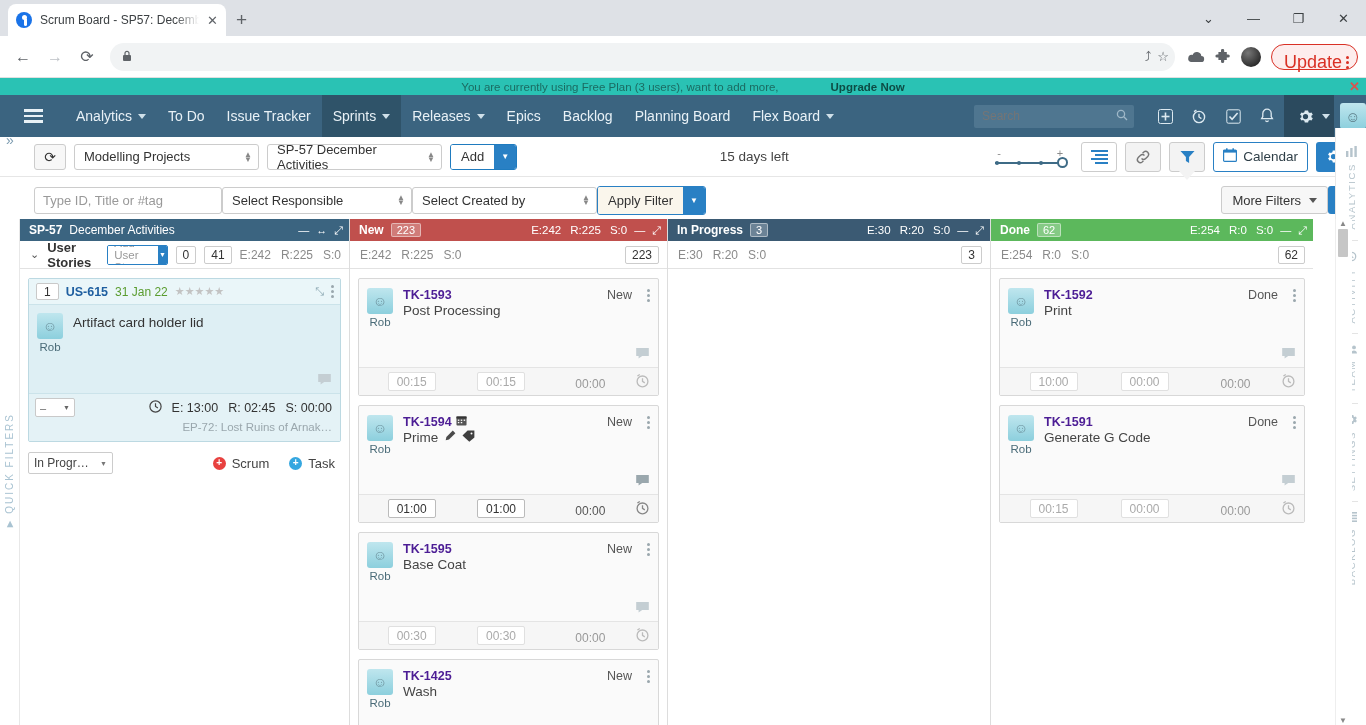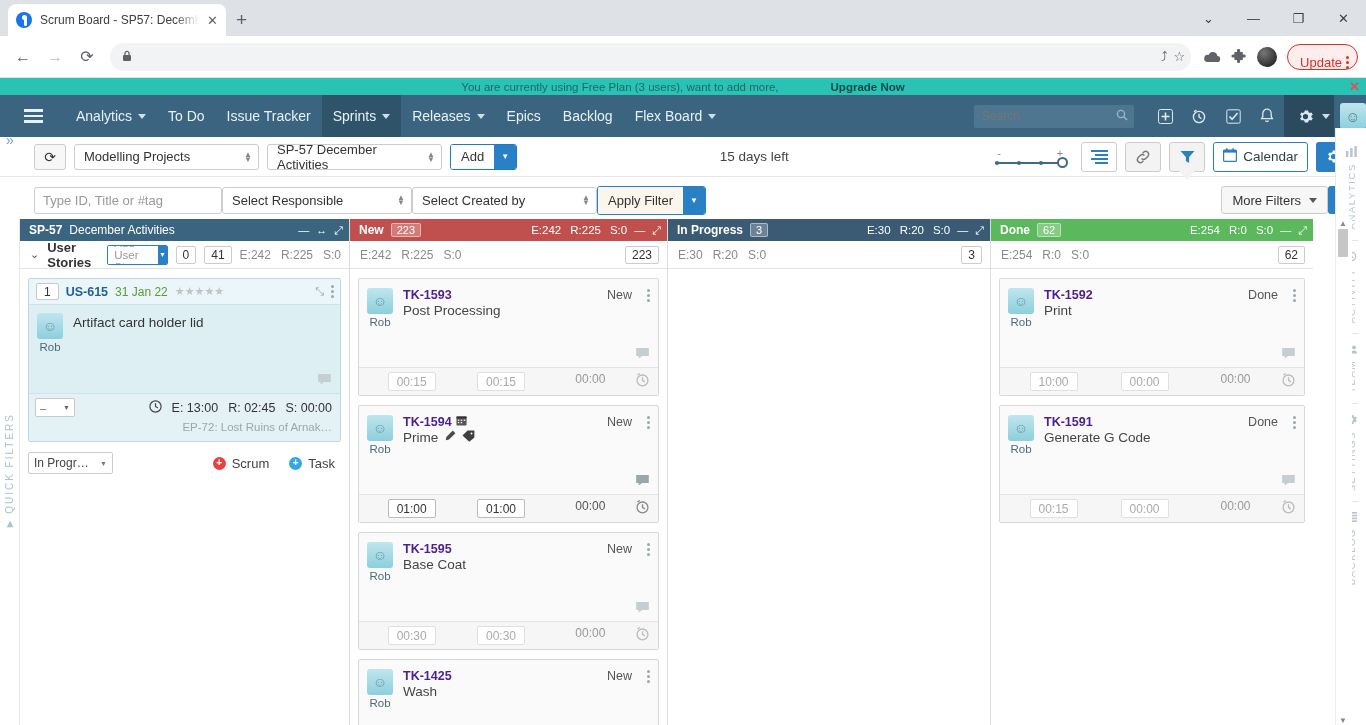--- a/index.html
+++ b/index.html
@@ -58,21 +58,21 @@
   .omnibox .url{font-size:13.5px;color:#202124;}
   .omnibox .url .dim{color:#5f6368;}
   .lock{font-size:11px;color:#5f6368;}
   .omni-right{position:absolute;right:6px;display:flex;gap:6px;align-items:center;color:#5f6368;font-size:13px;}
   .tb-icons{display:flex;align-items:center;gap:10px;padding-left:10px;color:#5f6368;}
   .tb-icons .ic{cursor:pointer;display:flex;align-items:center;justify-content:center;}
   .avatar-br{width:20px;height:20px;border-radius:50%;
     background:radial-gradient(circle at 35% 30%, #777, #111);}
   .update-btn{
     border:1px solid #d93025; color:#d93025; border-radius:13px; height:26px;
-    display:flex;align-items:center;padding:12px 8px 0 12px; gap:4px; font-size:13px;
+    display:flex;align-items:center;padding:12px 8px 0 12px; gap:4px; font-size:18px;
     background:#fdeded; cursor:pointer;
   }
   .kebab-red{display:flex;flex-direction:column;gap:2px;}
   .kebab-red i{width:3px;height:3px;border-radius:50%;background:#d93025;display:block;}
 
   
   .banner{
     height:17px; background:#2ac2b4; color:#1b6b62; font-size:11.5px;
     display:flex;align-items:center;justify-content:center; position:relative;gap:48px;
   }
@@ -235,21 +235,21 @@
   .circ.red{background:#e8413f;}
   .circ.blue{background:#35a7e0;}
 
   
   .tcard{margin:9px 8px 0 8px;border:1px solid #d8d8d8;border-radius:2px;background:#fafafa;}
   .tcard-body{display:flex;padding:9px 8px 0 8px;gap:10px;min-height:88px;position:relative;}
   .t-id{color:#4c1d95;font-weight:bold;font-size:12.5px;}
   .t-title{font-size:13.5px;color:#444;margin-top:1px;display:flex;align-items:center;gap:6px;}
   .t-status{position:absolute;right:26px;top:9px;font-size:12.5px;color:#555;}
   .t-kebab{position:absolute;right:8px;top:10px;}
-  .tcard-foot{height:28px;border-top:1px solid #e4e4e4;display:flex;align-items:flex-start;
+  .tcard-foot{height:28px;border-top:1px solid #e4e4e4;display:flex;align-items:flex-end;
     padding:4px 8px;gap:0;background:#f6f6f6;}
   .tfbox{border:1px solid #e0e0e0;background:#fff;border-radius:2px;height:19px;min-width:48px;
     display:flex;align-items:center;justify-content:center;font-size:12px;color:#aaa;}
   .tfbox.solid{border-color:#bbb;color:#333;}
   .tf-plain{font-size:12px;color:#999;}
   .tfg{flex:1;display:flex;justify-content:center;}
   .clock{color:#b9b9b9;font-size:14px;}
 
   
   .rail-left{position:absolute;left:0;top:219px;bottom:0;width:20px;background:#fff;
@@ -362,20 +362,23 @@
   </div>
   <div class="navitem">
     <span>Releases</span>
       <span class="caret"></span>
   </div>
   <div class="navitem">
     <span>Epics</span>
   </div>
   <div class="navitem">
     <span>Backlog</span>
+  </div>
+  <div class="navitem">
+    <span>Planning Board</span>
   </div>
   <div class="navitem">
     <span>Flex Board</span>
       <span class="caret"></span>
   </div>
   <span class="nav-spacer"></span>
   <span class="searchwrap">
     <input class="searchbox" placeholder="Search" style="">
     <span class="sicon">
       <svg width="12" height="12" viewBox="0 0 12 12">

